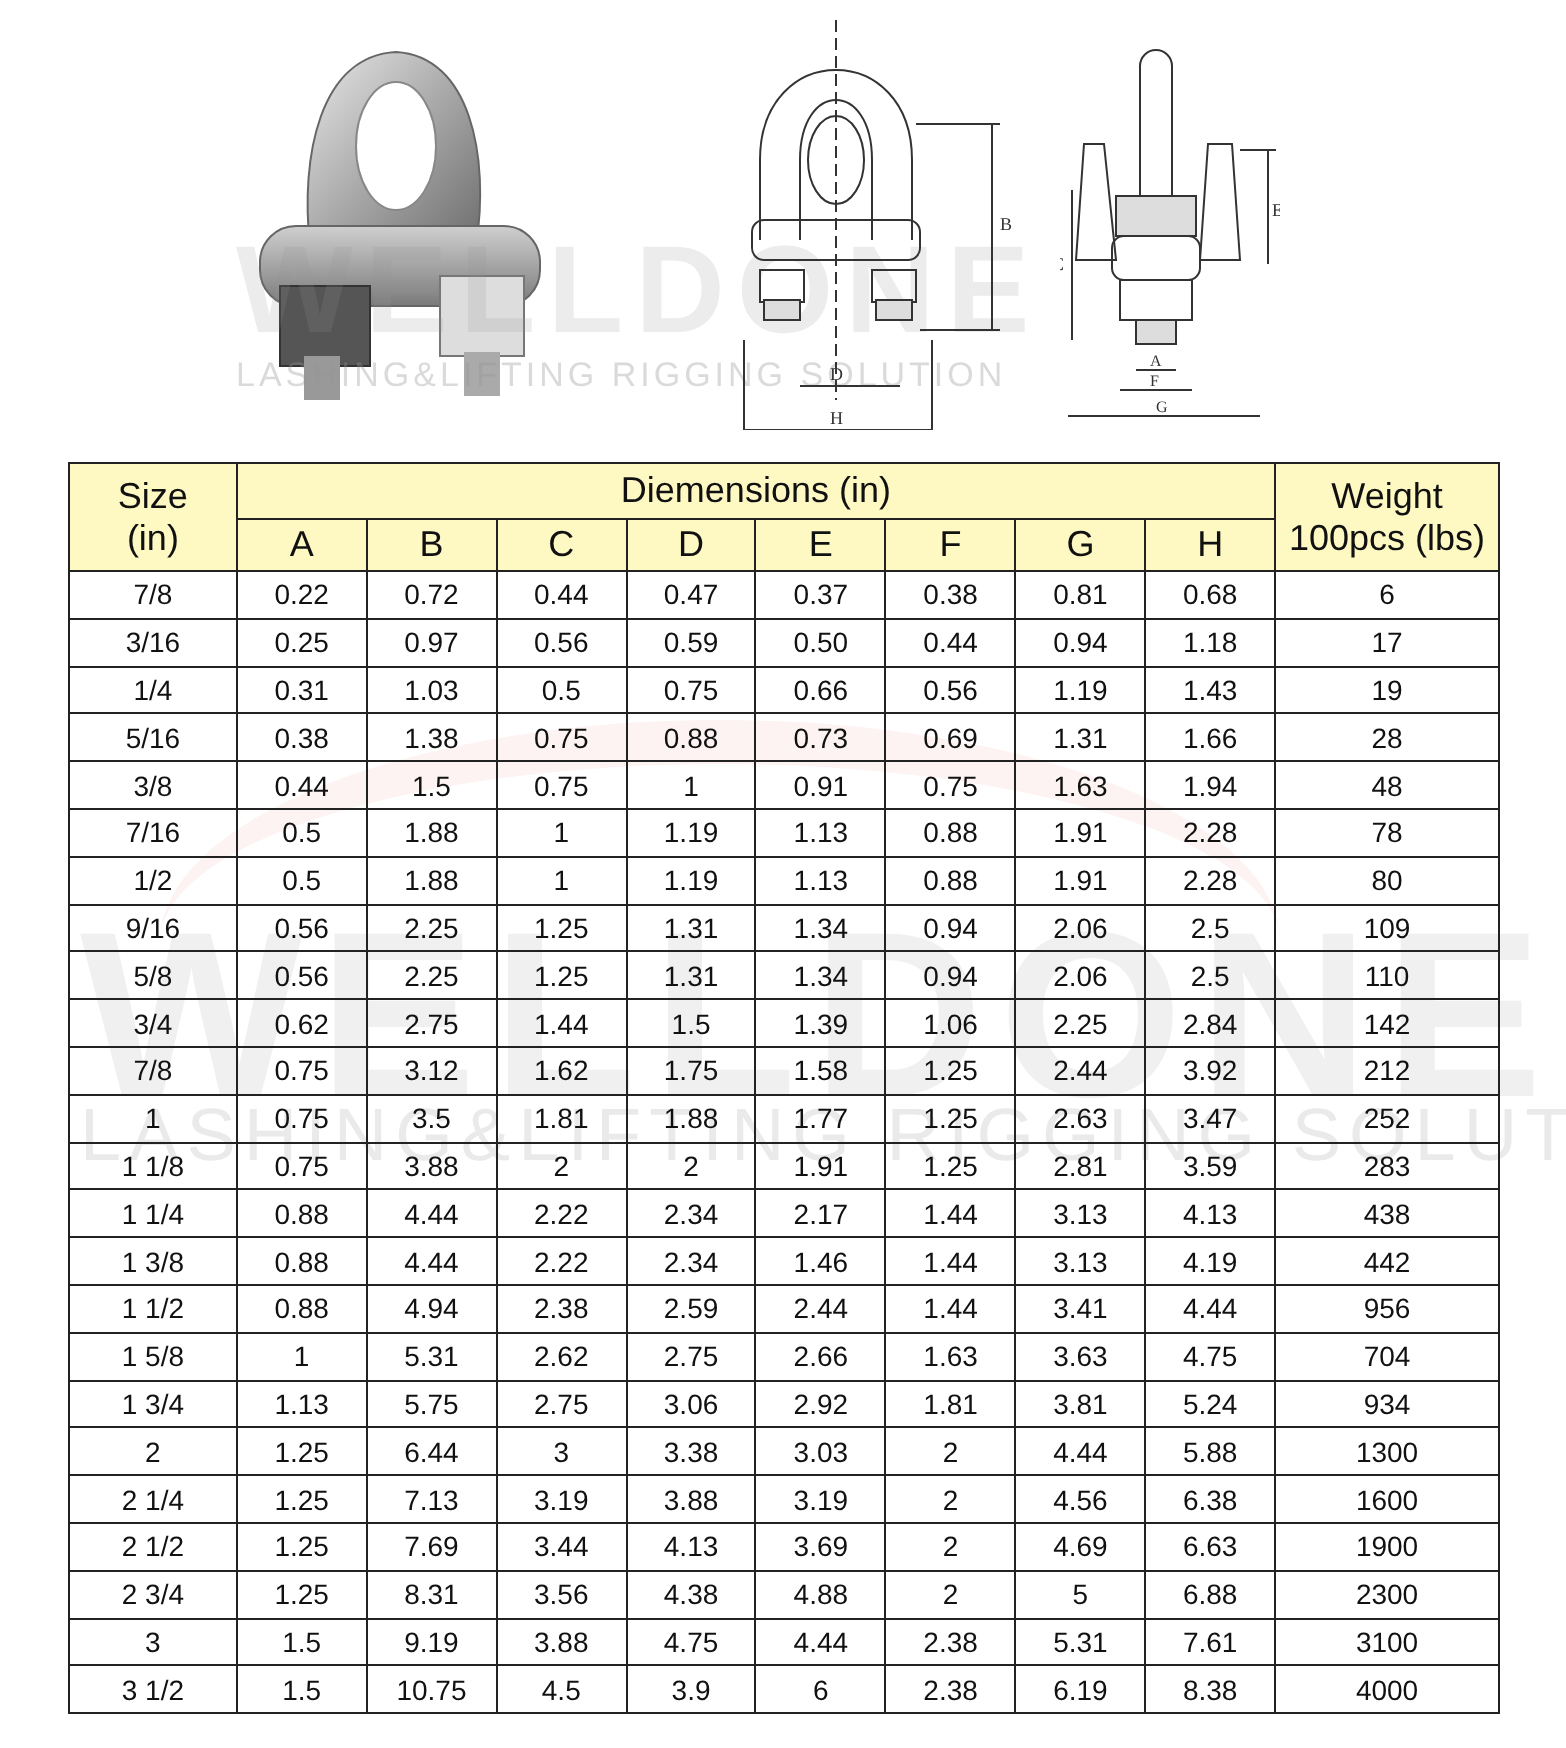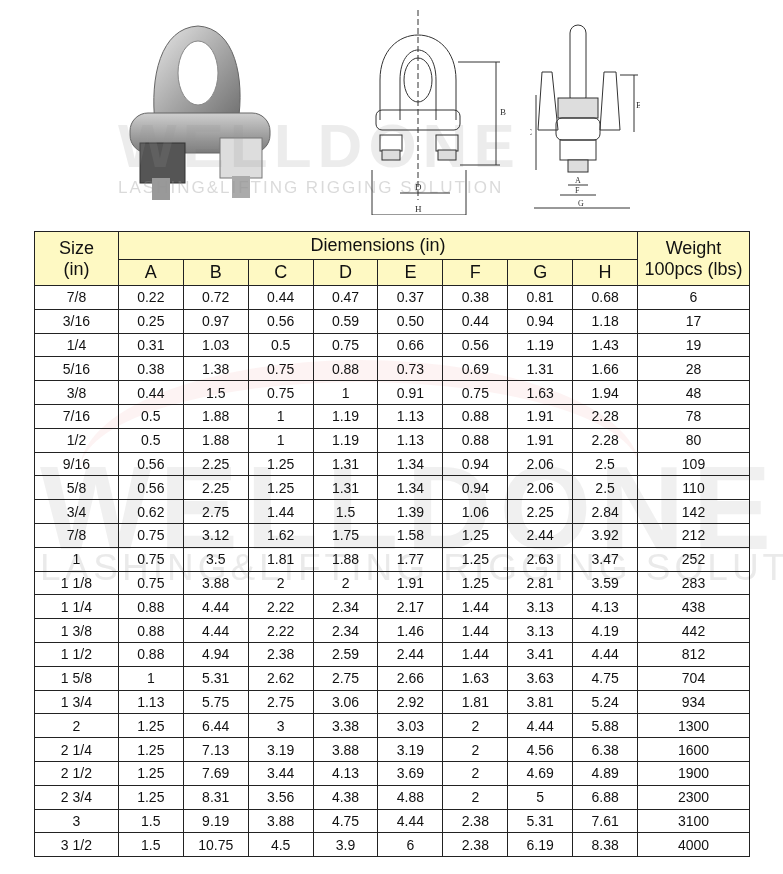--- a/index.html
+++ b/index.html
@@ -314,21 +314,21 @@
       <tr>
         <td>1 1/2</td>
         <td>0.88</td>
         <td>4.94</td>
         <td>2.38</td>
         <td>2.59</td>
         <td>2.44</td>
         <td>1.44</td>
         <td>3.41</td>
         <td>4.44</td>
-        <td>812</td>
+        <td>956</td>
       </tr>
       <tr>
         <td>1 5/8</td>
         <td>1</td>
         <td>5.31</td>
         <td>2.62</td>
         <td>2.75</td>
         <td>2.66</td>
         <td>1.63</td>
         <td>3.63</td>
@@ -373,21 +373,21 @@
       </tr>
       <tr>
         <td>2 1/2</td>
         <td>1.25</td>
         <td>7.69</td>
         <td>3.44</td>
         <td>4.13</td>
         <td>3.69</td>
         <td>2</td>
         <td>4.69</td>
-        <td>4.89</td>
+        <td>6.63</td>
         <td>1900</td>
       </tr>
       <tr>
         <td>2 3/4</td>
         <td>1.25</td>
         <td>8.31</td>
         <td>3.56</td>
         <td>4.38</td>
         <td>4.88</td>
         <td>2</td>

